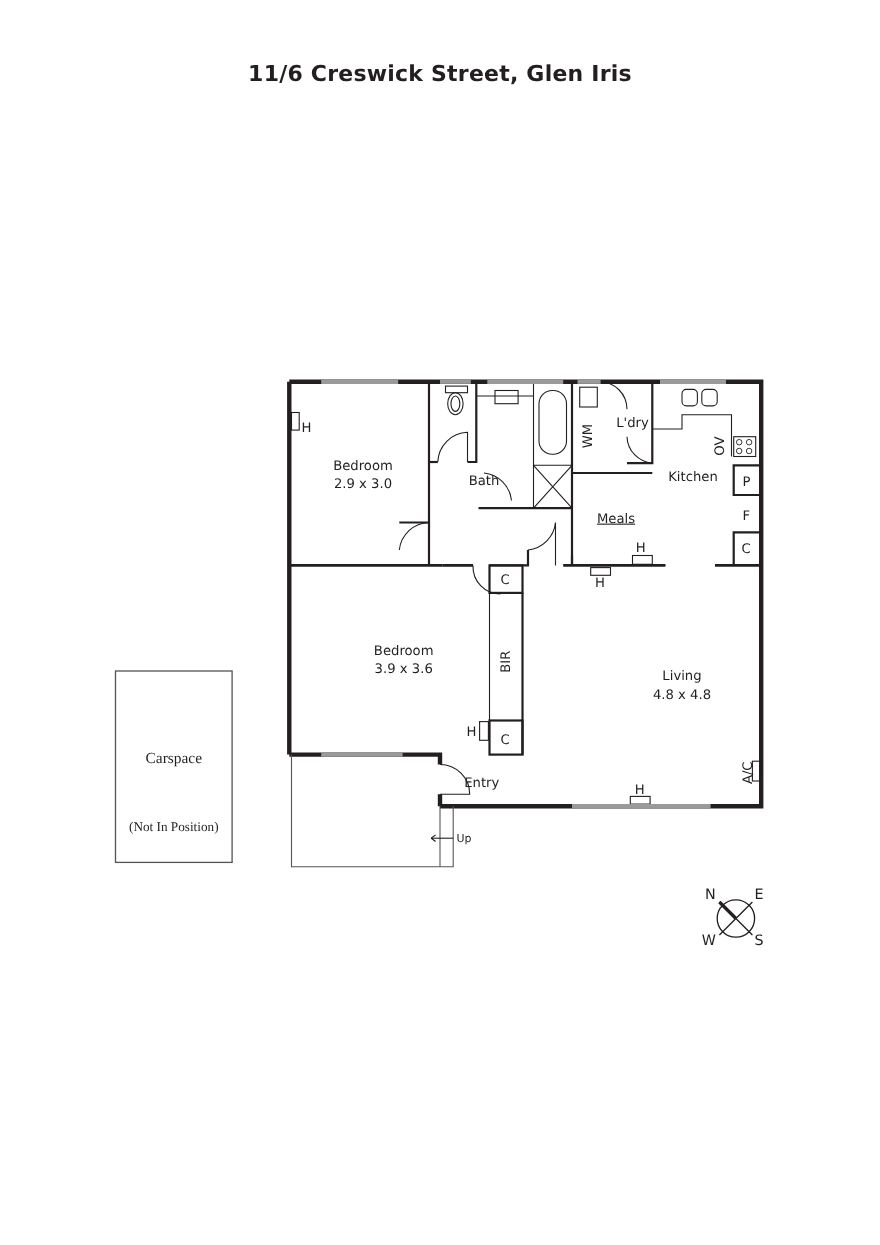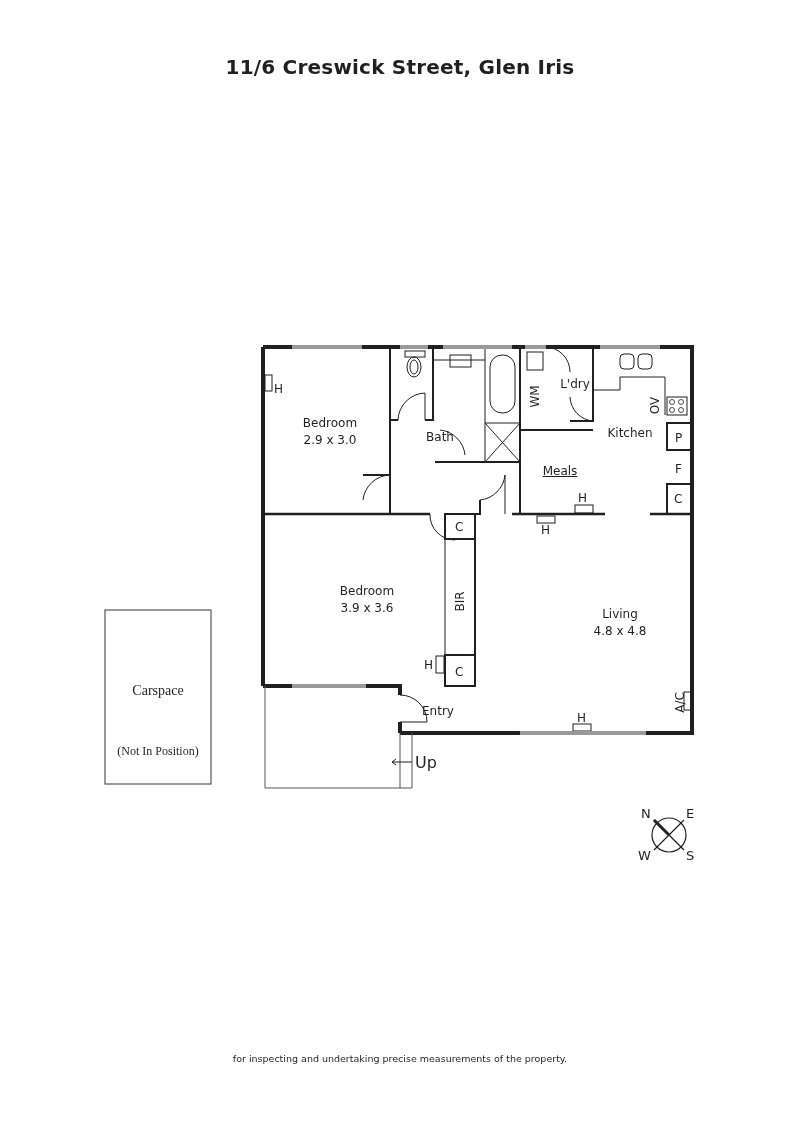--- a/index.html
+++ b/index.html
@@ -140,27 +140,26 @@
 <div class="lbl sm" style="left:577px;top:710px;">H</div>
 <div class="lbl sm" style="left:455px;top:519px;">C</div>
 <div class="lbl sm" style="left:455px;top:664px;">C</div>
 <div class="lbl sm" style="left:674px;top:491px;">C</div>
 <div class="lbl sm" style="left:675px;top:430px;">P</div>
 <div class="lbl sm" style="left:675px;top:461px;">F</div>
 <div class="lbl sm vert" style="left:446px;top:593px;width:28px;">BIR</div>
 <div class="lbl sm vert" style="left:521px;top:388px;width:28px;">WM</div>
 <div class="lbl sm vert" style="left:643px;top:397px;width:24px;">OV</div>
 <div class="lbl sm vert" style="left:665px;top:694px;width:30px;">A/C</div>
-<div class="lbl sm" style="left:415px;top:754px;font-size:16px;">Up</div>
+<div class="lbl sm" style="left:415px;top:754px;font-size:10px;">Up</div>
 
 <div class="lbl car" style="left:105px;top:682px;width:106px;font-size:14px;">
   <div>Carspace</div>
   <div style="font-size:12px;margin-top:44px;">(Not In Position)</div>
 </div>
 
 <div class="compass-l" style="left:641px;top:806px;">N</div>
 <div class="compass-l" style="left:686px;top:806px;">E</div>
 <div class="compass-l" style="left:638px;top:848px;">W</div>
 <div class="compass-l" style="left:686px;top:848px;">S</div>
 
 <div class="footer">
-  <div>for inspecting and undertaking precise measurements of the property.</div>
 </div>
 
 </body></html>

